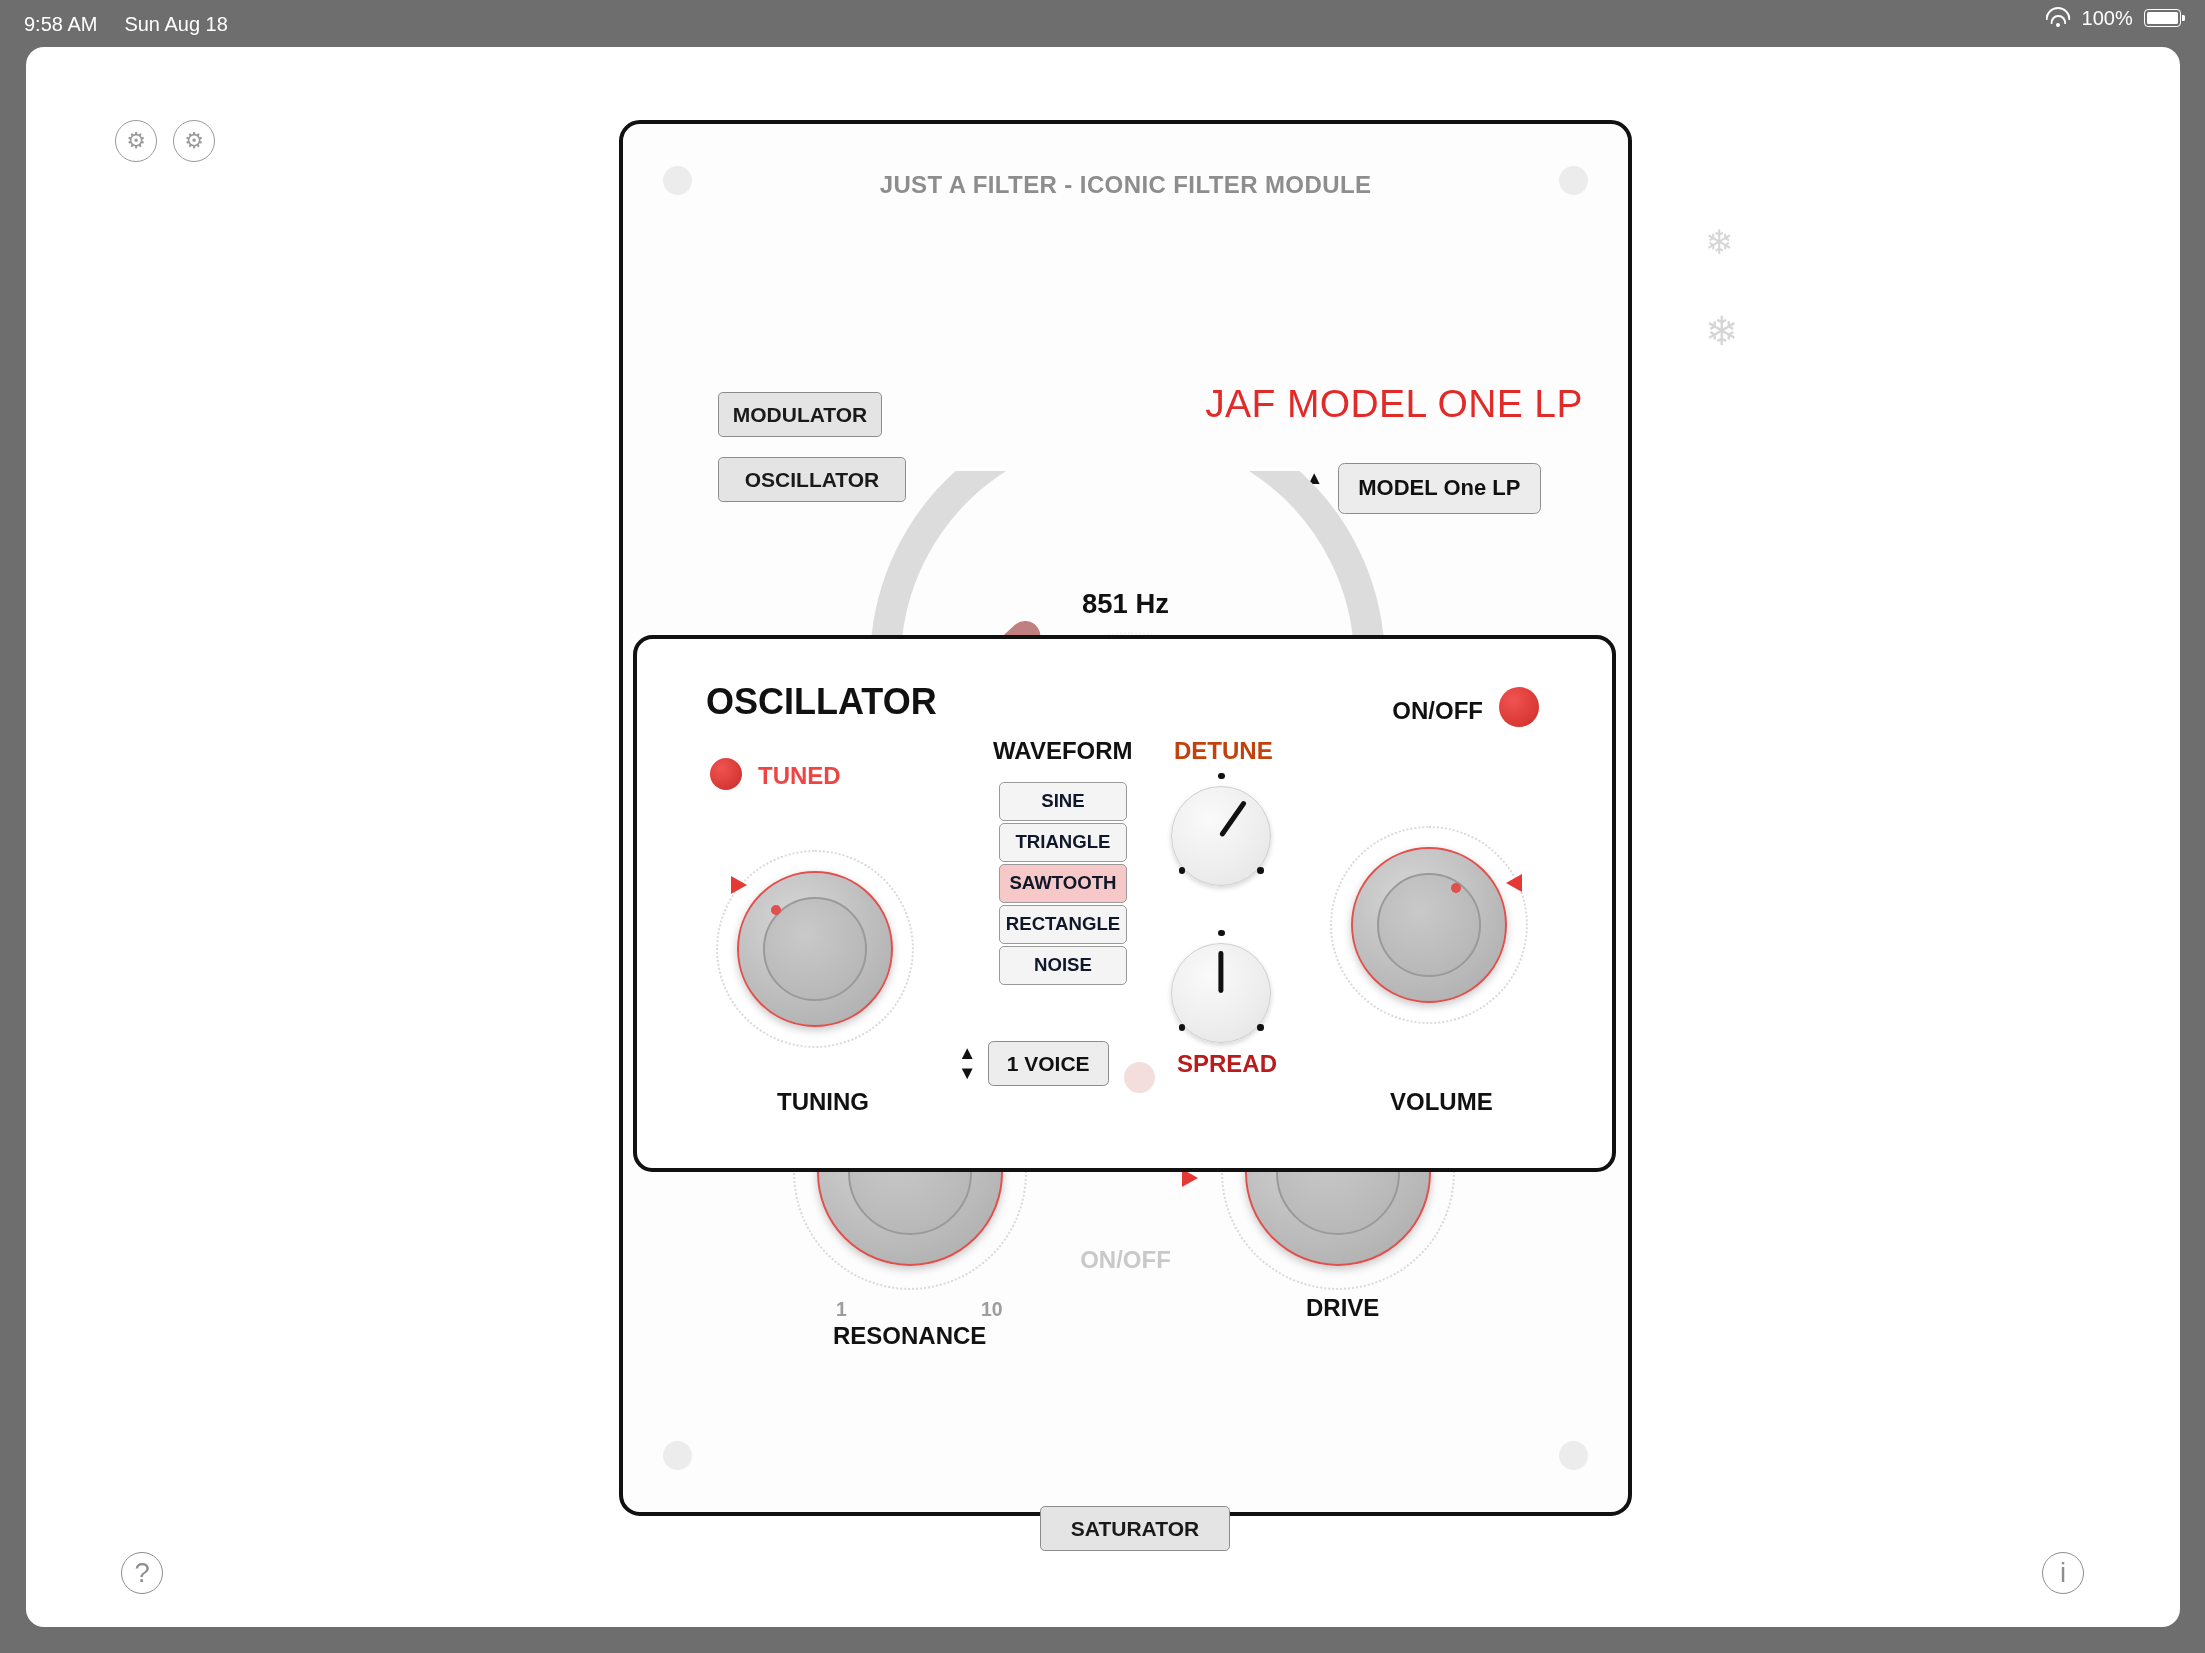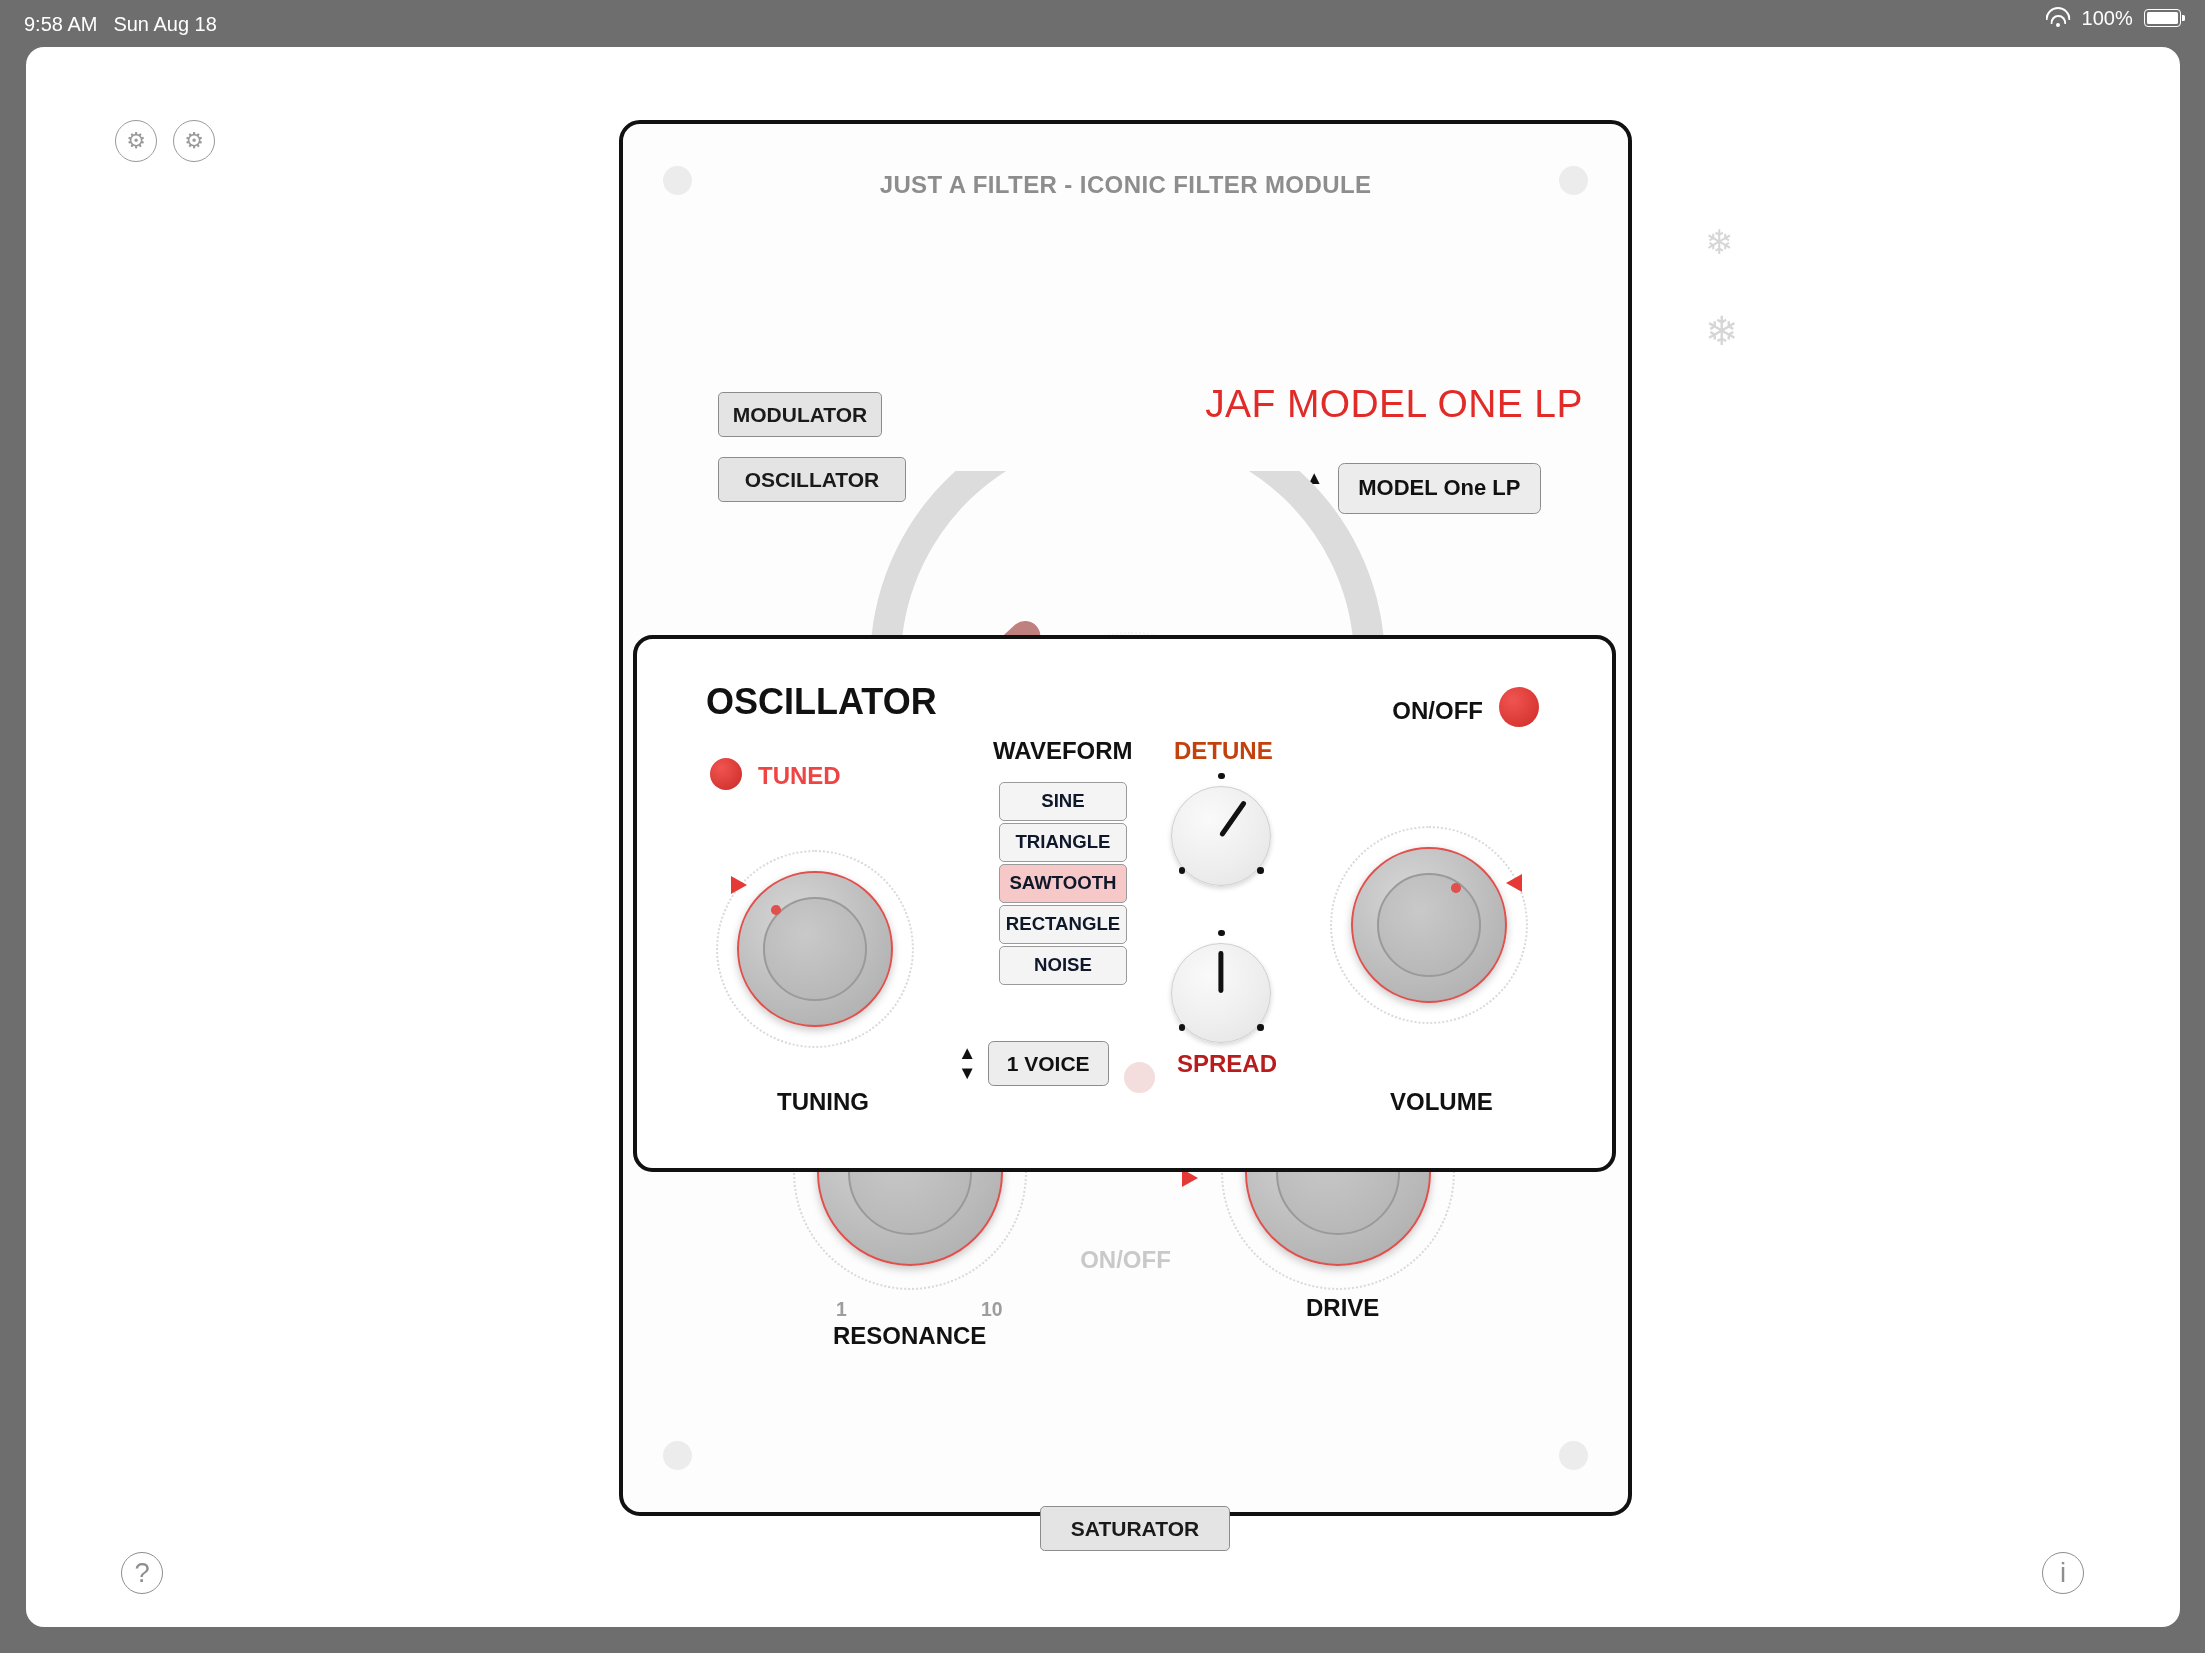--- a/index.html
+++ b/index.html
@@ -18,21 +18,21 @@
     top: 0; left: 0;
     width: 2205px;
     height: 36px;
     display: flex;
     align-items: center;
     color: #ffffff;
     font-size: 20px;
     padding: 0 24px;
     box-sizing: border-box;
   }
-  #status-left { display: flex; gap: 16px; align-items: center; margin-top: 12px; }
+  #status-left { display: flex; gap: 27px; align-items: center; margin-top: 12px; }
   #status-right { margin-left: auto; display: flex; gap: 11.3px; align-items: center; }
   .wifi-icon { display:inline-block; width: 24px; height: 18px; position: relative; }
   .wifi-icon span {
     position:absolute; left:50%; bottom:0; transform: translateX(-50%);
     border: 2.4px solid #fff; border-bottom: none; border-radius: 50% 50% 0 0 / 100% 100% 0 0;
   }
   .wifi-icon span.a { width: 21px; height: 10.5px; bottom: 7.3px; }
   .wifi-icon span.b { width: 11.3px; height: 6.5px; bottom: 3.2px; }
   .wifi-icon span.c { width: 4px; height: 4px; bottom: 0; border-radius: 50%; background:#fff; border: none; }
   .battery {
@@ -358,20 +358,21 @@
         <span>▼</span>
       </div>
       <div id="model-select">MODEL One LP</div>
     </div>
 
     <div id="cutoff-area">
       <svg width="1005" height="831" style="position:absolute;left:0;top:0;" viewBox="0 0 1245 1030">
         <path d="M 395 570 A 300 300 0 1 1 855 570" fill="none" stroke="#dcdcdc" stroke-width="38" stroke-linecap="round" transform="translate(0,-140)"></path>
         <path d="M 395 430 A 300 300 0 0 1 498 205" fill="none" stroke="#c08080" stroke-width="38" stroke-linecap="round"></path>
       </svg>
+      <div id="cutoff-value">851 Hz</div>
       <div class="arc-label" id="cutoff-min">10 HZ</div>
       <div class="arc-label" id="cutoff-max">10 kHz</div>
       <div id="cutoff-name">CUTOFF</div>
       <div id="onoff-ghost">ON/OFF</div>
 
       <div class="knob ghost" style="left:383px; top:161px; width:250px; height:250px;">
         <div class="dotring"></div>
         <div class="body" style="left:26px;top:26px;right:26px;bottom:26px;"></div>
         <div class="ptr" style="left:93px; top:71px;"></div>
       </div>

